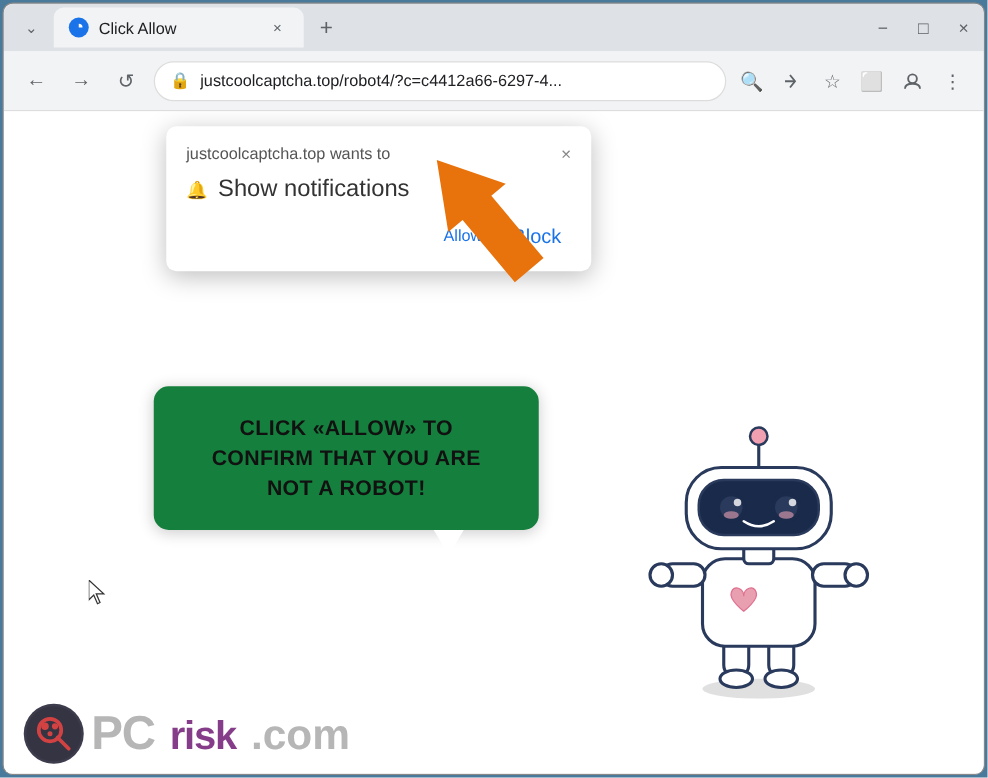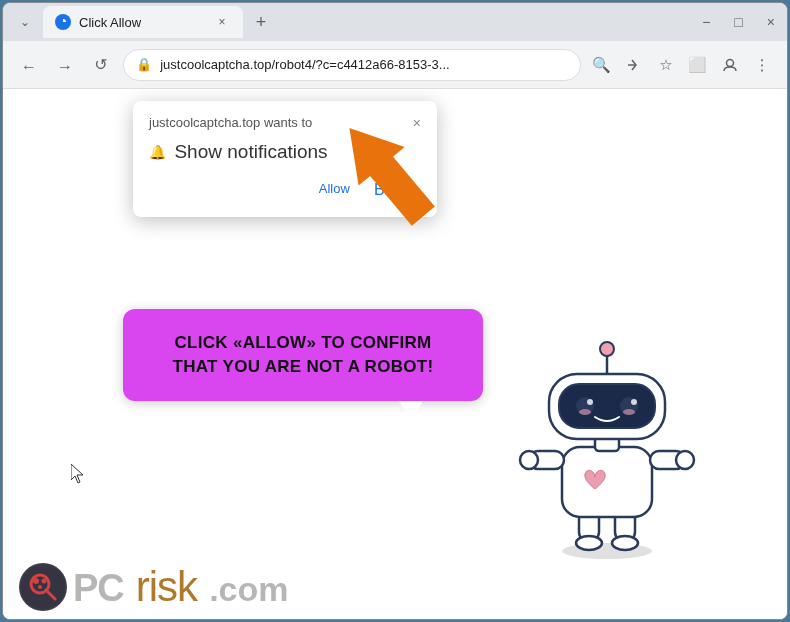--- a/index.html
+++ b/index.html
@@ -177,21 +177,21 @@
     }
 
     
     .notification-popup {
       position: absolute;
       top: 12px;
       left: 130px;
       background: white;
       border-radius: 8px;
       box-shadow: 0 4px 20px rgba(0,0,0,0.25);
-      width: 304px;
+      width: 340px;
       padding: 14px 16px;
       z-index: 10;
     }
 
     .notification-header {
       display: flex;
       justify-content: space-between;
       align-items: flex-start;
       margin-bottom: 10px;
     }
@@ -254,25 +254,25 @@
       top: 20px;
       left: 330px;
       z-index: 20;
     }
 
     
     .speech-bubble {
       position: absolute;
       top: 220px;
       left: 120px;
-      background: #d946ef;
+      background: #15803d;
       border-radius: 12px;
       box-shadow: 0 2px 12px rgba(0,0,0,0.2);
       padding: 22px 28px;
-      width: 360px;
+      width: 308px;
       text-align: center;
       z-index: 10;
     }
 
     .speech-bubble::after {
       content: '';
       position: absolute;
       bottom: -20px;
       right: 60px;
       width: 0;
@@ -364,21 +364,21 @@
     </div>
   </div>
 
   <div class="address-bar">
     <div class="nav-btn">←</div>
     <div class="nav-btn">→</div>
     <div class="nav-btn">↺</div>
 
     <div class="url-bar">
       <span class="lock-icon">🔒</span>
-      <span class="url-text">justcoolcaptcha.top/robot4/?c=c4412a66-8153-3...</span>
+      <span class="url-text">justcoolcaptcha.top/robot4/?c=c4412a66-6297-4...</span>
     </div>
 
     <div class="address-icons">
       <div class="addr-icon">🔍</div>
       <div class="addr-icon">
         <svg width="16" height="16" viewBox="0 0 16 16" fill="#5f6368">
           <path d="M6 3L10 8L6 13" stroke="#5f6368" stroke-width="1.5" fill="none"></path>
           <line x1="2" y1="8" x2="10" y2="8" stroke="#5f6368" stroke-width="1.5"></line>
         </svg>
       </div>
@@ -492,19 +492,19 @@
           <line x1="25" y1="25" x2="34" y2="34" stroke="#cc2222" stroke-width="3" stroke-linecap="round"></line>
 
           <circle cx="15" cy="16" r="3" fill="#cc2222"></circle>
           <circle cx="23" cy="16" r="2.5" fill="#cc2222"></circle>
           <circle cx="19" cy="22" r="2" fill="#cc2222"></circle>
         </svg>
       </div>
 
       <div style="display:flex; align-items:baseline; gap:12px;">
         <span style="font-size:38px; font-weight:900; color:#aaa; font-family:Arial Black, Arial, sans-serif; letter-spacing:-1px;">PC</span>
-        <span style="font-size:42px; font-weight:400; color:#a16207; font-family:Arial Black, Arial, sans-serif; letter-spacing:-1px;">risk</span>
+        <span style="font-size:32px; font-weight:700; color:#701a75; font-family:Arial Black, Arial, sans-serif; letter-spacing:-1px;">risk</span>
         <span style="font-size:34px; font-weight:700; color:#aaa; font-family:Arial, sans-serif;">.com</span>
       </div>
     </div>
 
   </div>
 </div>
 
 </body></html>

